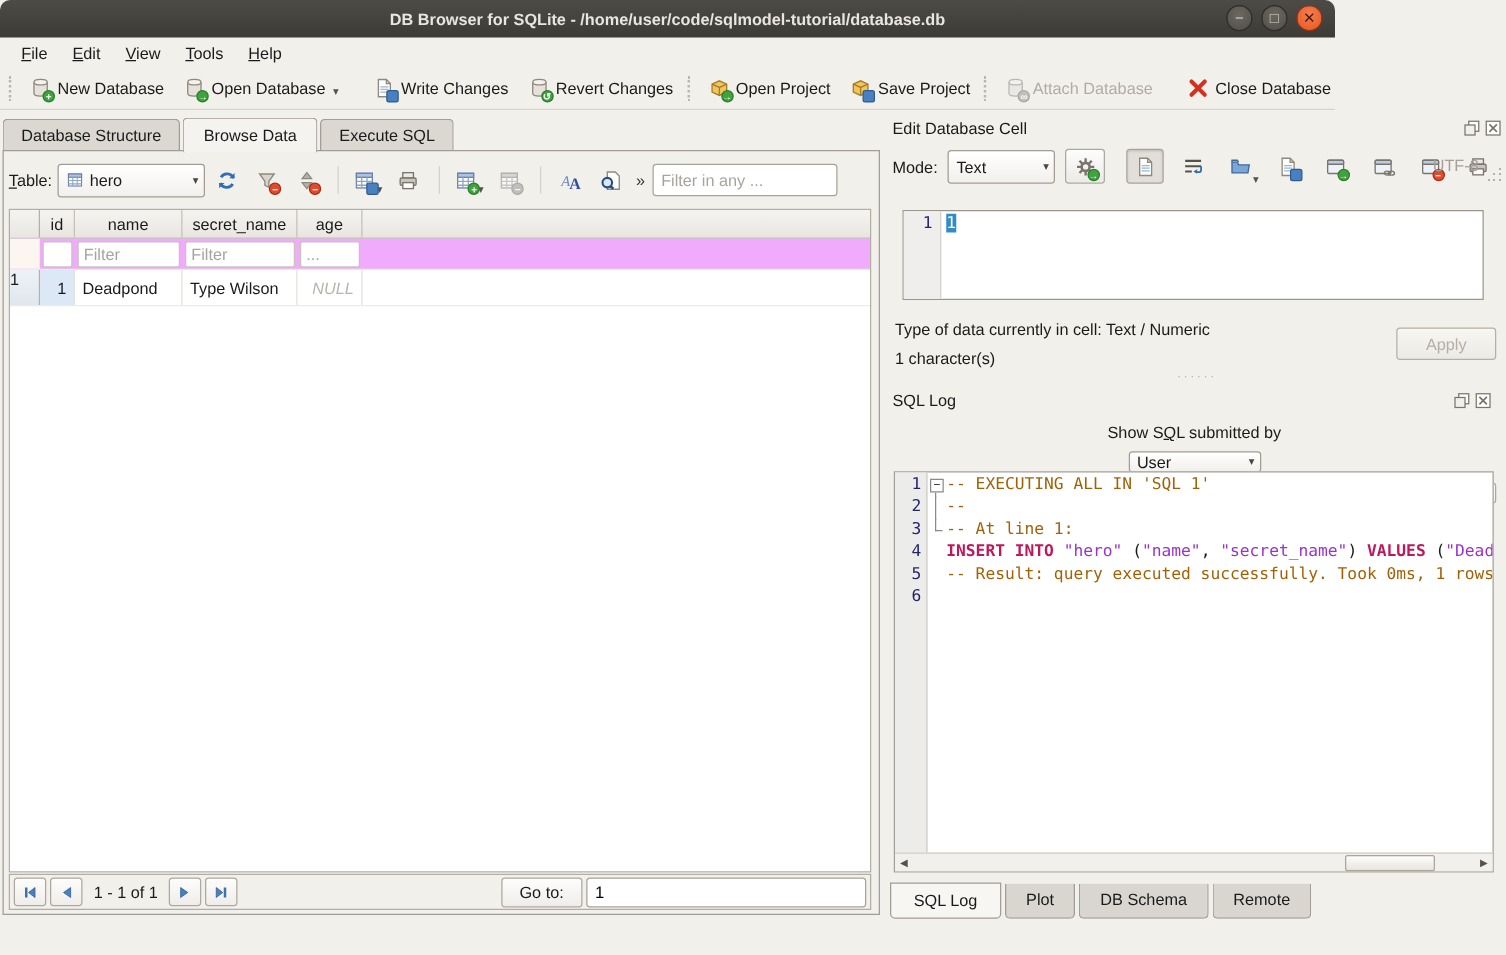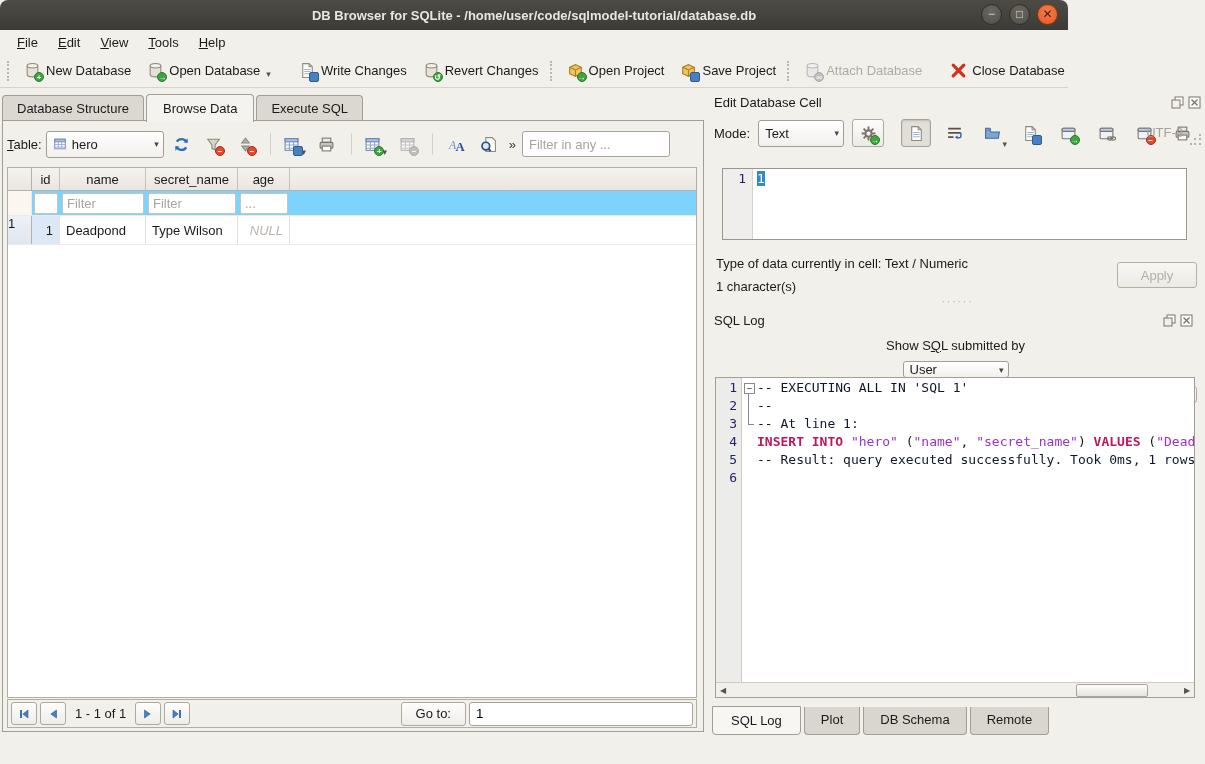--- a/index.html
+++ b/index.html
@@ -53,21 +53,21 @@
   .combo .arrow { font-size:9px; color:#4a4740; margin-left:auto; padding-left:8px; }
   .tt-btn { width:28px; height:26px; display:flex; align-items:center; justify-content:center; position:relative; border-radius:3px; }
   .filter-any { height:26px; border:1px solid #a8a39a; border-radius:3px; padding:0 6px; font-size:13px; width:148px; background:#fff; color:#1a1a1a; }
   input::placeholder { color:#a8a49c; }
   .chev { font-size:13px; color:#3a3833; padding:0 2px; }
 
   
   .grid { position:absolute; left:4px; top:46px; width:690px; height:531px; border:1px solid #b2ada5; background:#fff; overflow:hidden; }
   .g-header { display:flex; height:23px; background:linear-gradient(#f5f3f0,#e9e6e1); border-bottom:1px solid #b5b0a8; }
   .gh { border-right:1px solid #c5c0b8; display:flex; align-items:center; justify-content:center; font-size:13px; }
-  .g-filter { display:flex; height:25px; background:#7dd3fc; align-items:center; border-bottom:1px solid #eceae6; }
+  .g-filter { display:flex; height:25px; background:#f0abfc; align-items:center; border-bottom:1px solid #eceae6; }
   .gf-cell { padding:1px 2px; }
   .gf-input { height:21px; width:100%; border:1px solid #c8c3bb; border-radius:2px; padding:0 4px; font-size:13px; background:#fff; }
   .g-row { display:flex; height:29px; border-bottom:1px solid #edebe7; background:#fff; }
   .gc { border-right:1px solid #e4e1dc; display:flex; align-items:center; padding:0 6px; font-size:13px; }
   .rowhdr { width:24px; flex:none; background:linear-gradient(#f5f3f0,#e9e6e1); border-right:1px solid #b5b0a8; justify-content:center; }
   .w-id{width:28px;flex:none;} .w-name{width:86px;flex:none;} .w-secret{width:92px;flex:none;} .w-age{width:52px;flex:none;}
   .cell-selected { background:#dce8f5; }
   .null-val { color:#b8b4ac; font-style:italic; justify-content:flex-end; }
   .num { justify-content:flex-end; }
 
@@ -108,21 +108,21 @@
 
   .log-area { position:absolute; left:5px; top:289px; width:480px; height:321px; border:1px solid #a39e96; background:#fff; }
   .log-gutter { position:absolute; left:0; top:0; bottom:15px; width:26px; background:#ececea; border-right:1px solid #cfcbc4; color:#23236e; font:13px/18px "DejaVu Sans Mono","Liberation Mono",monospace; text-align:right; padding:1px 4px 0 0; }
   .log-lines { position:absolute; left:26px; right:0; top:0; bottom:15px; overflow:hidden; font:13px/18px "DejaVu Sans Mono","Liberation Mono",monospace; padding-top:1px; }
   .log-line { display:flex; height:18px; white-space:pre; }
   .fold { width:15px; flex:none; position:relative; }
   .fold-start::before { content:'\2212'; position:absolute; left:2px; top:4px; width:9px; height:9px; border:1px solid #8a8a8a; background:#fff; font:9px/8px "DejaVu Sans Mono",monospace; text-align:center; color:#333; }
   .fold-start::after { content:''; position:absolute; left:6px; top:15px; bottom:-1px; border-left:1px solid #8a8a8a; }
   .fold-mid::before { content:''; position:absolute; left:6px; top:0; bottom:-1px; border-left:1px solid #8a8a8a; }
   .fold-end::before { content:''; position:absolute; left:6px; top:0; height:9px; width:5px; border-left:1px solid #8a8a8a; border-bottom:1px solid #8a8a8a; }
-  .tok-comment { color:#0f172a; }
+  .tok-comment { color:#a16207; }
   .tok-keyword { color:#be185d; font-weight:bold; }
   .tok-identifier { color:#9a32cd; }
   .tok-plain { color:#1a1a1a; }
 
   .log-hscroll { position:absolute; left:0; right:0; bottom:0; height:15px; background:#f2f0ec; border-top:1px solid #cfcbc4; }
   .hs-arrow { position:absolute; top:1px; width:14px; height:13px; display:flex; align-items:center; justify-content:center; font-size:8px; color:#55524c; }
   .hs-left{left:0;} .hs-right{right:0;}
   .hs-thumb { position:absolute; top:1px; right:46px; width:72px; height:13px; background:linear-gradient(#fdfdfc,#e7e4df); border:1px solid #a9a49c; border-radius:2px; }
 
   .bottom-tabs { position:absolute; left:2px; top:619px; display:flex; gap:3px; }

